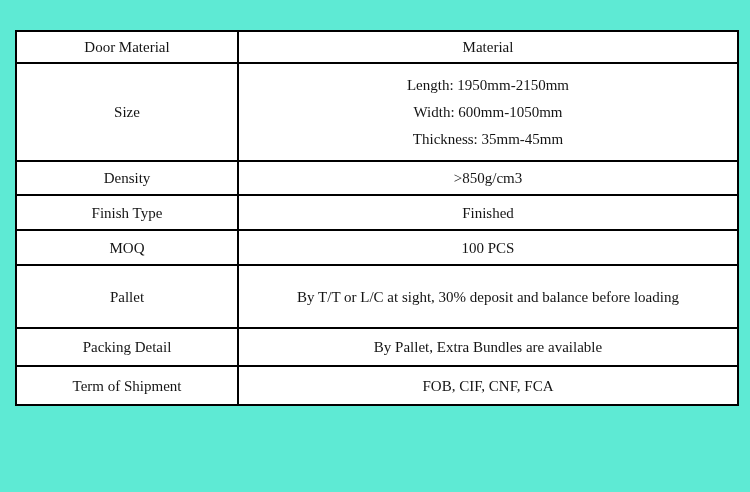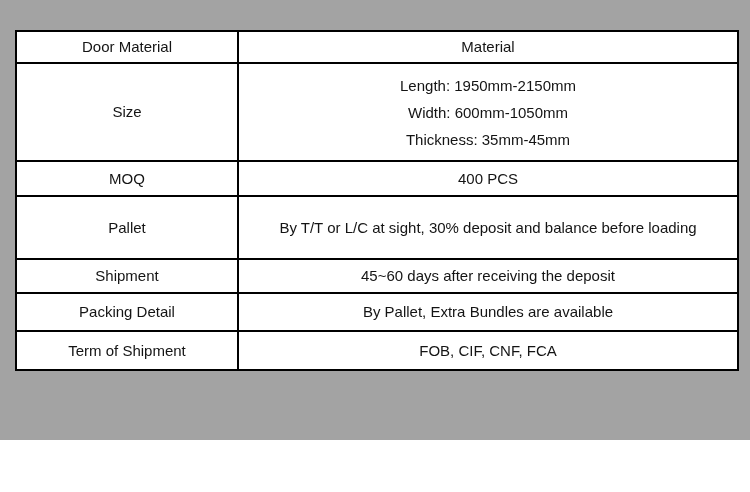--- a/index.html
+++ b/index.html
@@ -3,23 +3,23 @@
 <meta charset="utf-8">
 <style>
   html, body {
     margin: 0;
     padding: 0;
     background: #ffffff;
   }
   .sheet {
     position: relative;
     width: 750px;
-    height: 440px;
-    background: #a3a3a3;
-    font-family: Liberation Sans, sans-serif;
+    height: 492px;
+    background: #5eead4;
+    font-family: Liberation Serif, serif;
     color: #141414;
     overflow: hidden;
   }
   table.spec {
     position: absolute;
     left: 15px;
     top: 30px;
     width: 722px;
     border-collapse: collapse;
     table-layout: fixed;
@@ -75,31 +75,35 @@
         <td>Material</td>
       </tr>
       <tr class="row-size">
         <td>Size</td>
         <td class="size-cell">
           <div>Length: 1950mm-2150mm</div>
           <div>Width: 600mm-1050mm</div>
           <div>Thickness: 35mm-45mm</div>
         </td>
       </tr>
+      <tr class="row-density">
+        <td>Density</td>
+        <td>&gt;850g/cm3</td>
+      </tr>
+      <tr class="row-finish-type">
+        <td>Finish Type</td>
+        <td>Finished</td>
+      </tr>
       <tr class="row-moq">
         <td>MOQ</td>
-        <td>400 PCS</td>
+        <td>100 PCS</td>
       </tr>
       <tr class="row-payment">
         <td>Pallet</td>
         <td class="payment-cell">By T/T or L/C at sight, 30% deposit and balance before loading</td>
-      </tr>
-      <tr class="row-shipment">
-        <td>Shipment</td>
-        <td>45~60 days after receiving the deposit</td>
       </tr>
       <tr class="row-packing">
         <td>Packing Detail</td>
         <td>By Pallet, Extra Bundles are available</td>
       </tr>
       <tr class="row-term">
         <td>Term of Shipment</td>
         <td>FOB, CIF, CNF, FCA</td>
       </tr>
     </tbody>

